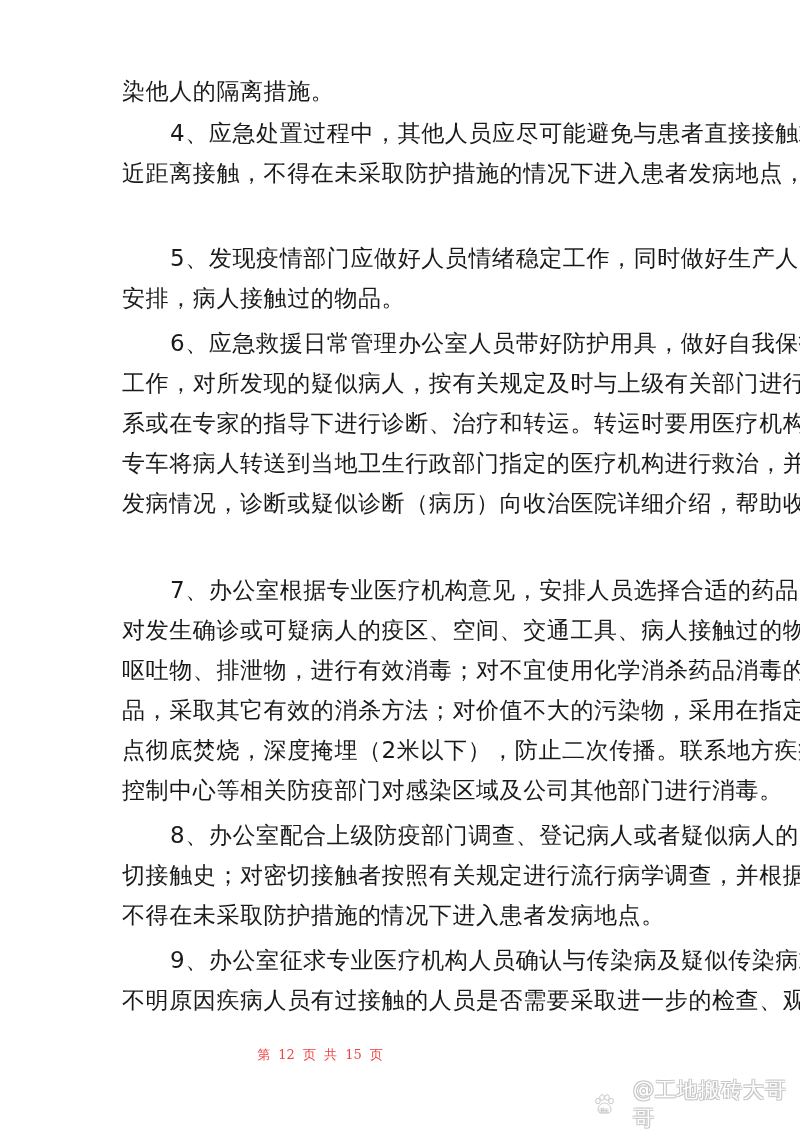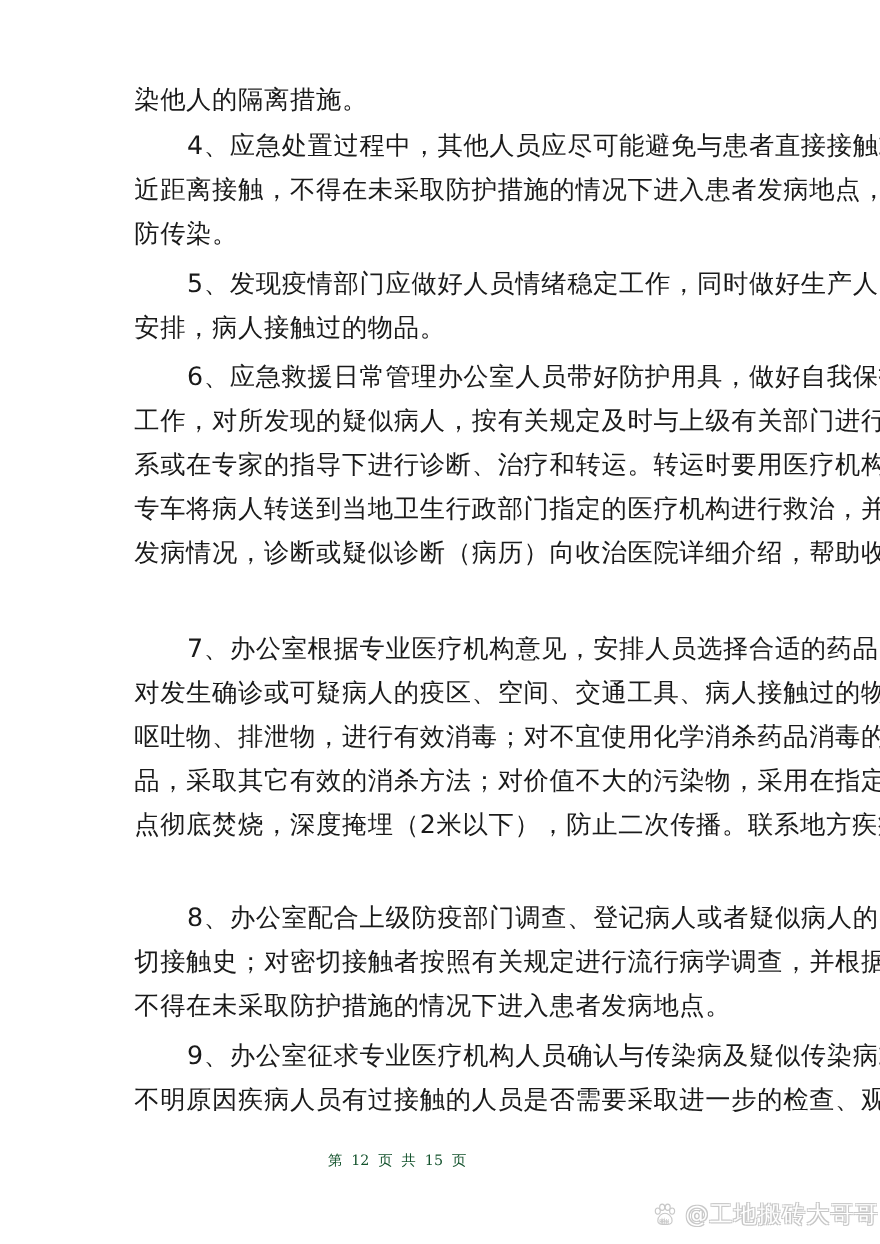--- a/index.html
+++ b/index.html
@@ -8,53 +8,52 @@
     font-family: "DejaVu Sans", "Liberation Sans", sans-serif; color: #111111;
   }
   .page { position: absolute; left: 0; top: 0; width: 800px; height: 1131px; }
   .line {
     position: absolute; left: 122px; width: 560px; height: 40px; line-height: 40px;
     font-size: 23px; letter-spacing: 0.6px; white-space: nowrap; color: #1a1a1a;
   }
   .line.indent { left: 170px; width: 512px; }
   .footer {
     position: absolute; top: 1046px; left: 0; width: 640px; text-align: center;
-    font-family: "DejaVu Serif", "Liberation Serif", serif; font-size: 13px; color: #14532d;
+    font-family: "DejaVu Serif", "Liberation Serif", serif; font-size: 13px; color: #ef4444;
     word-spacing: 4px;
-    padding-left: 41px;
   }
   .watermark {
     position: absolute; top: 1090px; left: 593px; height: 28px; line-height: 28px;
-    font-size: 21px; color: #ffffff; display: flex; align-items: center; gap: 8px;
+    font-size: 21px; color: #ffffff; display: flex; align-items: center; gap: 18px;
     text-shadow: -1px -1px 0 #c8c8c8, 1px -1px 0 #c8c8c8, -1px 1px 0 #c8c8c8, 1px 1px 0 #c8c8c8;
     letter-spacing: 1px;
   }
   .paw { width: 22px; height: 22px; position: relative; }
   .paw svg { width: 22px; height: 22px; }
 </style>
 </head>
 <body>
 
 <div class="page">
   <div class="line" style="top:71px">染他人的隔离措施。</div>
   <div class="line indent" style="top:113px">4、应急处置过程中，其他人员应尽可能避免与患者直接接触或</div>
   <div class="line" style="top:153px">近距离接触，不得在未采取防护措施的情况下进入患者发病地点，以</div>
-  <div class="line" style="top:193px">防传染。</div>
   <div class="line indent" style="top:238px">5、发现疫情部门应做好人员情绪稳定工作，同时做好生产人员</div>
   <div class="line" style="top:278px">安排，病人接触过的物品。</div>
   <div class="line indent" style="top:323px">6、应急救援日常管理办公室人员带好防护用具，做好自我保护</div>
   <div class="line" style="top:363px">工作，对所发现的疑似病人，按有关规定及时与上级有关部门进行联</div>
   <div class="line" style="top:403px">系或在专家的指导下进行诊断、治疗和转运。转运时要用医疗机构的</div>
   <div class="line" style="top:443px">专车将病人转送到当地卫生行政部门指定的医疗机构进行救治，并将</div>
   <div class="line" style="top:483px">发病情况，诊断或疑似诊断（病历）向收治医院详细介绍，帮助收治</div>
   <div class="line indent" style="top:570px">7、办公室根据专业医疗机构意见，安排人员选择合适的药品，</div>
   <div class="line" style="top:610px">对发生确诊或可疑病人的疫区、空间、交通工具、病人接触过的物品、</div>
   <div class="line" style="top:650px">呕吐物、排泄物，进行有效消毒；对不宜使用化学消杀药品消毒的物</div>
   <div class="line" style="top:690px">品，采取其它有效的消杀方法；对价值不大的污染物，采用在指定地</div>
   <div class="line" style="top:730px">点彻底焚烧，深度掩埋（2米以下），防止二次传播。联系地方疾病</div>
+  <div class="line" style="top:770px">控制中心等相关防疫部门对感染区域及公司其他部门进行消毒。</div>
   <div class="line indent" style="top:815px">8、办公室配合上级防疫部门调查、登记病人或者疑似病人的密</div>
   <div class="line" style="top:855px">切接触史；对密切接触者按照有关规定进行流行病学调查，并根据情</div>
   <div class="line" style="top:895px">不得在未采取防护措施的情况下进入患者发病地点。</div>
   <div class="line indent" style="top:940px">9、办公室征求专业医疗机构人员确认与传染病及疑似传染病或</div>
   <div class="line" style="top:980px">不明原因疾病人员有过接触的人员是否需要采取进一步的检查、观察、</div>
 
   <div class="footer">第 12 页 共 15 页</div>
 
   <div class="watermark">
     <span class="paw">

